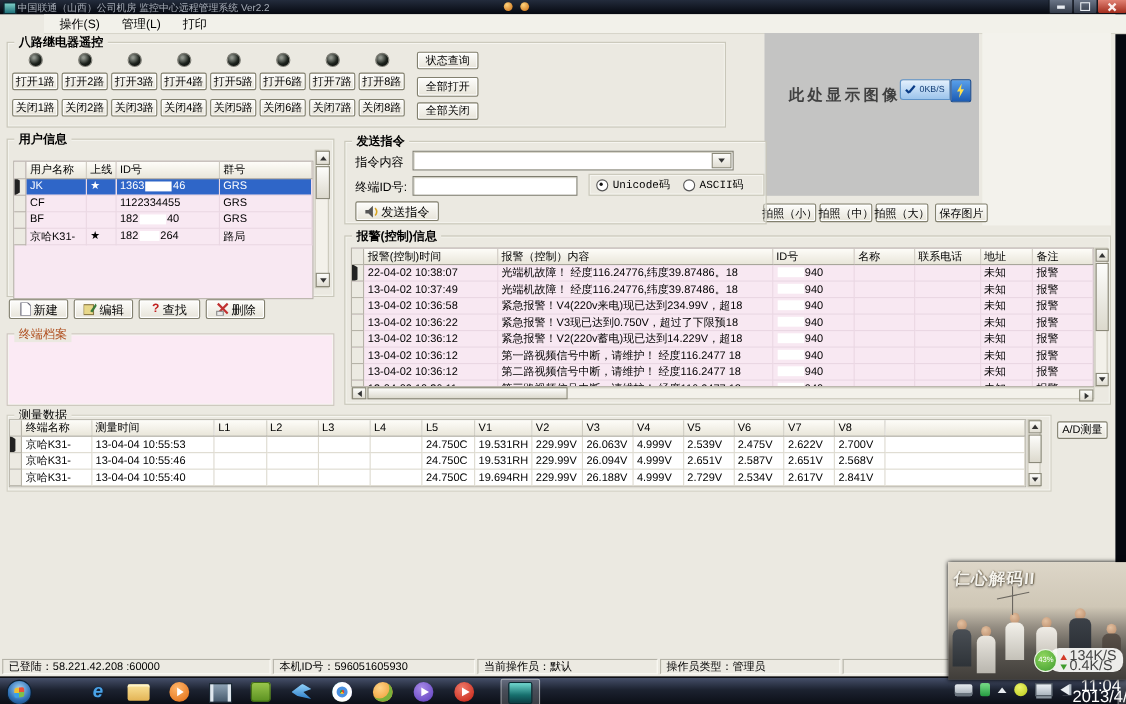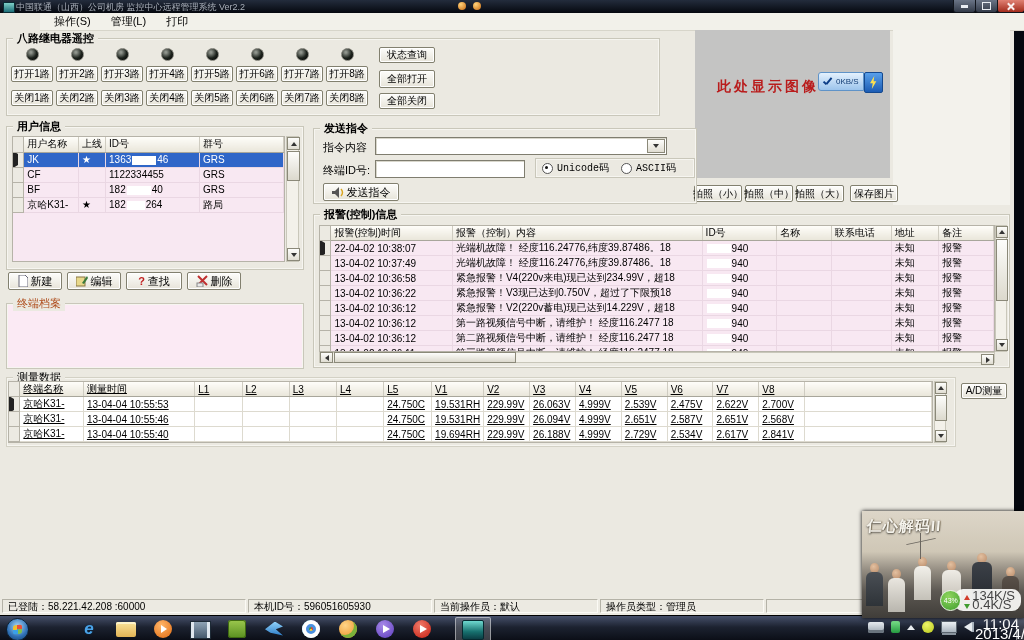--- a/index.html
+++ b/index.html
@@ -41,21 +41,21 @@
        background:radial-gradient(circle at 35% 30%,#8f948c 8%,#1c221c 55%,#000);}
   .btnrow{display:flex;gap:3px;}
   .btnrow .btn{width:42px;height:16px;}
   
   table{border-collapse:collapse;table-layout:fixed;font-size:10px;}
   th{background:linear-gradient(#fefdf9,#e9e6da);border-right:1px solid #cfccc1;border-bottom:1px solid #a8a69b;
      font-weight:normal;text-align:left;padding:0 3px;overflow:hidden;white-space:nowrap;}
   td{padding:0 3px;overflow:hidden;white-space:nowrap;}
   .pinktbl{background:#f8e8f2;}
   .pinktbl td{border-right:1px solid #ead7e3;border-bottom:1px solid #ead7e3;}
-  .whitetbl{background:#fff;text-decoration:underline;}
+  .whitetbl{background:#fff;}
   .whitetbl td{border-right:1px solid #dddacf;border-bottom:1px solid #dddacf;}
   td.ind,th.ind{background:#eceae2;border-right:1px solid #b6b3a8;border-bottom:1px solid #b6b3a8;padding:0;}
   tr.sel td:not(.ind){background:#2f66c8;color:#fff;}
   .marker{width:0;height:0;border-left:5px solid #222;border-top:3px solid transparent;border-bottom:3px solid transparent;margin:0 auto;}
   .censor{display:inline-block;width:24px;height:9px;background:#fff;vertical-align:middle;margin:0 1px;}
   .censor.sm{width:18px;}
   
   .sb{background:#f3f1ea;border:1px solid #c9c7ba;box-sizing:border-box;}
   .sbtn{background:linear-gradient(#fdfdfb,#e0ddd2);border:1px solid #8b8979;display:flex;align-items:center;justify-content:center;}
   .tri-up{width:0;height:0;border-left:3px solid transparent;border-right:3px solid transparent;border-bottom:4px solid #333;}
@@ -67,21 +67,21 @@
   .flabel{font-size:11px;white-space:nowrap;}
   .combo,.tinput{background:#fff;border:1px solid #7f7d6f;box-shadow:inset 1px 1px 0 #d9d7cc;box-sizing:border-box;}
   .combo .drop{position:absolute;right:1px;top:1px;bottom:1px;width:16px;background:linear-gradient(#fdfdfb,#e0ddd2);
                border:1px solid #8b8979;display:flex;align-items:center;justify-content:center;}
   .radiobox{border:1px solid #c9c7ba;box-shadow:inset 0 0 0 1px #f6f5f0;display:flex;align-items:center;gap:4px;
             font-size:10px;padding:0 6px;box-sizing:border-box;}
   .radio{width:9px;height:9px;border-radius:50%;border:1px solid #555;background:#fff;position:relative;}
   .radio.on:after{content:"";position:absolute;left:2px;top:2px;width:3px;height:3px;border-radius:50%;background:#111;}
   
   .camera{background:#c4c4c3;}
-  .camtext{font-size:14px;font-weight:bold;color:#b91c1c;letter-spacing:3px;white-space:nowrap;}
+  .camtext{font-size:14px;font-weight:bold;color:#404040;letter-spacing:3px;white-space:nowrap;}
   .speedpill{display:flex;align-items:center;height:17px;background:linear-gradient(#e4f1fd,#9cc4ec);
              border:1px solid #5f93c8;border-radius:3px 0 0 3px;font-size:8px;color:#123c74;padding:0 4px;gap:3px;}
   .boltbox{width:17px;height:19px;background:linear-gradient(#59a0ea,#1c5cb4);border:1px solid #14498f;border-radius:2px;
            display:flex;align-items:center;justify-content:center;}
   .bolt{width:9px;height:13px;background:#ffe14d;clip-path:polygon(62% 0,15% 55%,45% 55%,35% 100%,85% 40%,55% 40%);}
   .check{width:10px;height:8px;position:relative;}
   .check:before{content:"";position:absolute;left:0;top:4px;width:4px;height:2px;background:#0b3c86;transform:rotate(45deg);}
   .check:after{content:"";position:absolute;left:2px;top:2px;width:8px;height:2px;background:#0b3c86;transform:rotate(-50deg);}
   
   .micon{display:inline-block;}
@@ -213,21 +213,21 @@
         <span class="bolt"></span>
       </div>
   </div>
   <div class="abs btn" style="left:694px;top:185px;width:48px;height:17px;">拍照（小）</div>
   <div class="abs btn" style="left:745px;top:185px;width:48px;height:17px;">拍照（中）</div>
   <div class="abs btn" style="left:796px;top:185px;width:48px;height:17px;">拍照（大）</div>
   <div class="abs btn" style="left:850px;top:185px;width:48px;height:17px;">保存图片</div>
 
   <div class="abs group" style="left:6px;top:126px;width:296px;height:142px;">
     <span class="gtitle">用户信息</span>
-    <div class="abs pinktbl" style="left:5px;top:9px;width:273px;height:126px;border:1px solid #b6b3a8;box-sizing:border-box;">
+    <div class="abs pinktbl" style="left:5px;top:19px;width:273px;height:126px;border:1px solid #b6b3a8;box-sizing:border-box;">
       <table>
         <colgroup>
             <col style="width:11px">
             <col style="width:55px">
             <col style="width:24px">
             <col style="width:95px">
             <col style="width:86px">
           </colgroup>
         <tbody>
             <tr style="height:15px;">

